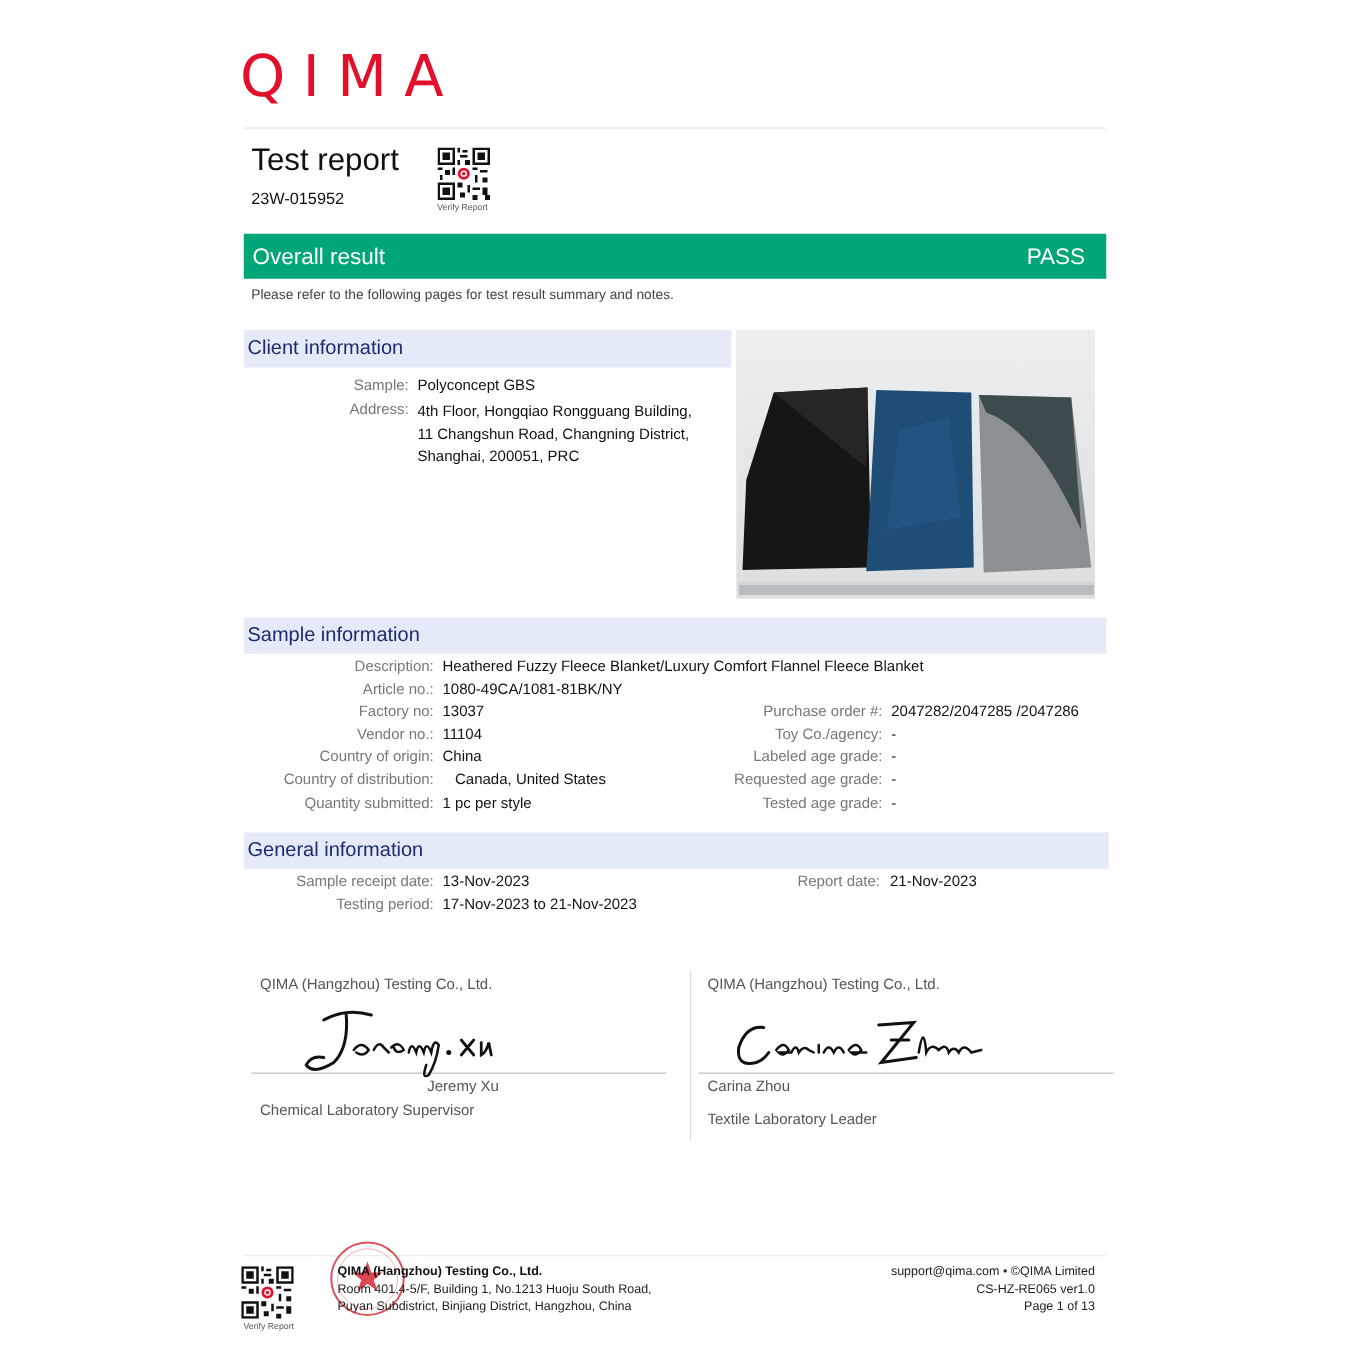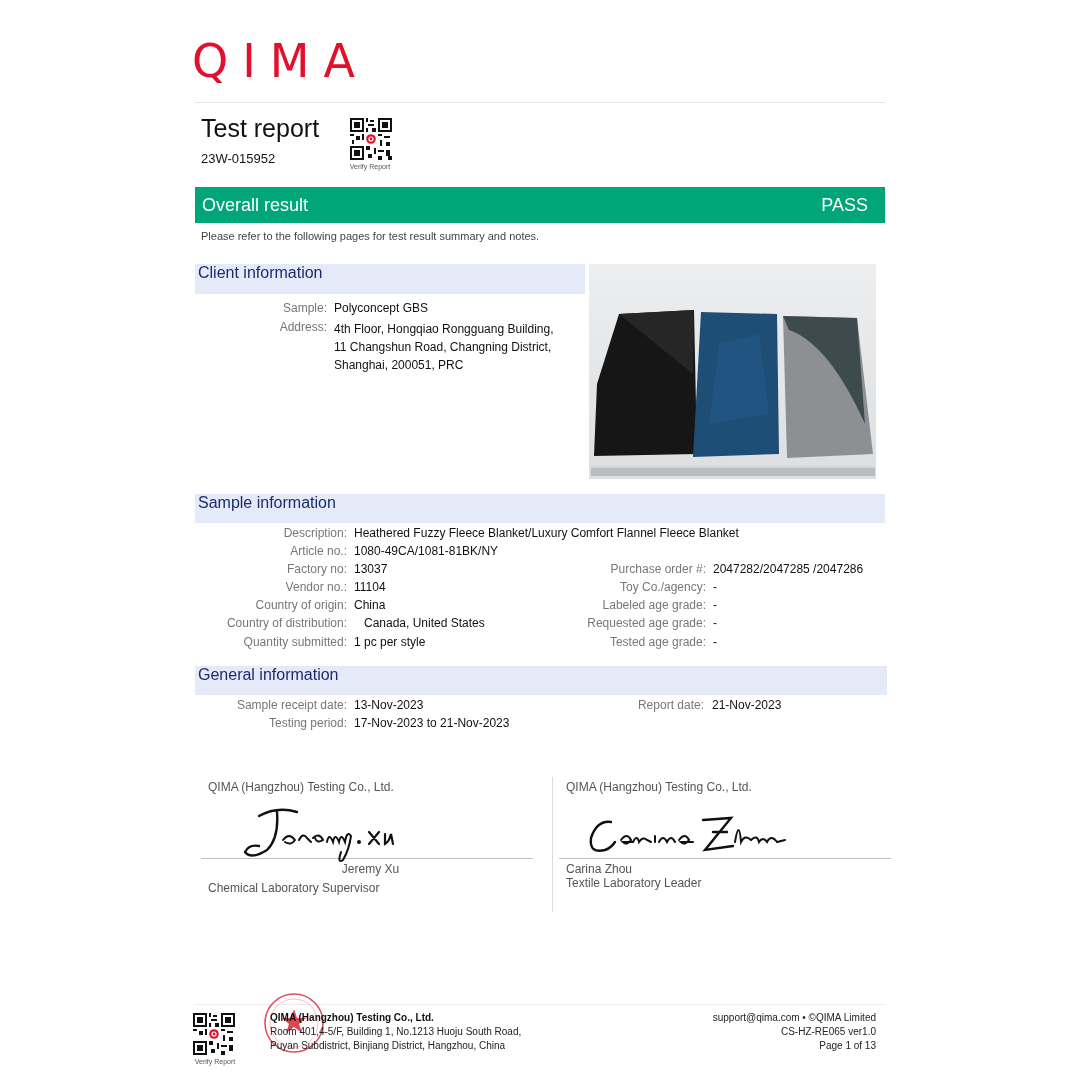--- a/index.html
+++ b/index.html
@@ -20,21 +20,21 @@
     .qr-label { font-size: 7px; color: #555; text-align: center; width: 60px; }
 
     
     .result-bar { left: 195px; top: 187px; width: 690px; height: 36px; background: #00a677;
                   display: flex; align-items: center; justify-content: space-between; box-sizing: border-box;
                   padding: 0 17px 0 7px; color: #fff; font-size: 18px; }
     .result-note { left: 201px; top: 230px; font-size: 11px; color: #444; }
 
     
     .section-h { background: #e4eaf8; color: #1d2b6e; font-size: 16px; box-sizing: border-box;
-                 padding-left: 3px; display: flex; align-items: flex-start; }
+                 padding-left: 3px; display: flex; align-items: center; }
 
     .kv-label { color: #777; font-size: 12px; text-align: right; white-space: nowrap; }
     .kv-value { color: #111; font-size: 12px; white-space: nowrap; }
 
     .photo { left: 589px; top: 264px; width: 287px; height: 215px; background: #e9ebec; overflow: hidden; }
 
     
     .sig-company { color: #555; font-size: 12px; }
     .sig-line { height: 1px; background: #bfbfbf; }
     .sig-name { color: #555; font-size: 12px; }
@@ -216,21 +216,21 @@
   <div style="height:64px; position:relative;">
     <svg width="230" height="64" viewBox="0 0 230 64" style="position:absolute; left:22px; top:8px;">
       <path d="M30 20 Q16 18 10 36 Q8 52 24 48 Q30 46 34 40" stroke="#111" stroke-width="2.4" fill="none" stroke-linecap="round"></path>
       <path d="M40 38 Q46 30 50 38 Q46 44 42 40 L52 40 Q56 32 58 40 Q62 34 66 38 L70 40 M74 34 L74 40 M78 40 Q82 32 86 40 Q90 32 94 40 M98 38 Q104 30 108 38 Q104 44 100 40 L112 40" stroke="#111" stroke-width="2" fill="none" stroke-linecap="round"></path>
       <path d="M122 18 L150 16 L124 48 L152 44 M132 30 L146 30" stroke="#111" stroke-width="2.4" fill="none" stroke-linecap="round"></path>
       <path d="M154 40 Q158 16 160 40 Q164 32 170 38 Q176 32 178 40 Q182 34 186 40 Q190 32 196 40 L204 38" stroke="#111" stroke-width="2" fill="none" stroke-linecap="round"></path>
     </svg>
   </div>
   <div class="sig-line"></div>
   <div class="sig-name" style="padding-left:7px; margin-top:3px;">Carina Zhou</div>
-  <div class="sig-name" style="padding-left:7px; margin-top:0;">Textile Laboratory Leader</div>
+  <div class="sig-name" style="padding-left:7px; margin-top:12px;">Textile Laboratory Leader</div>
 </div>
 
 <div class="abs footer-rule"></div>
 
 <div class="abs" style="left:188px; top:1013px; width:56px;">
   <div class="qr" style="margin-left:5px;">
     <svg width="42" height="42" viewBox="0 0 21 21">
       <rect width="21" height="21" fill="#fff"></rect>
       <g fill="#111">
         <rect x="0" y="0" width="7" height="7"></rect>

